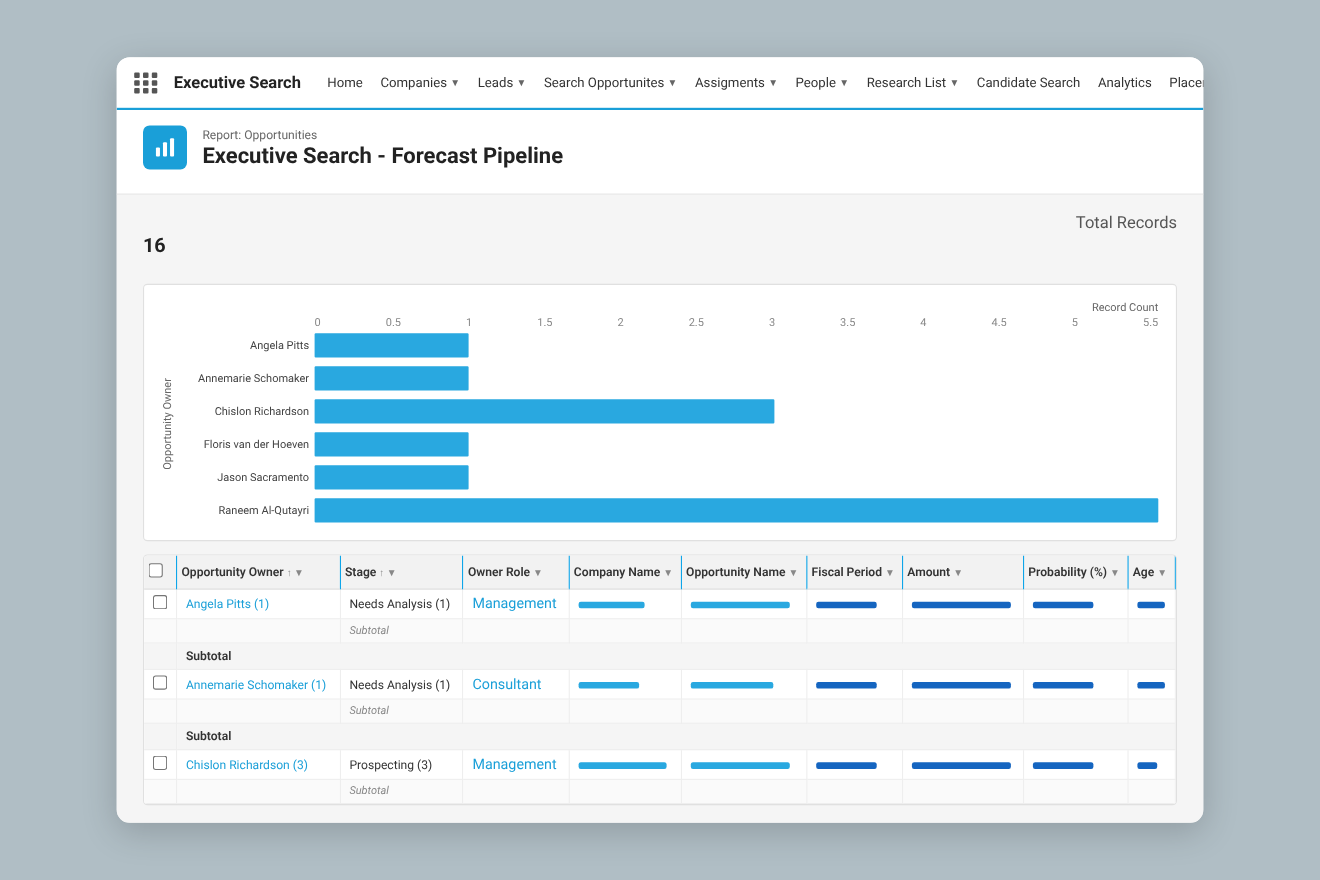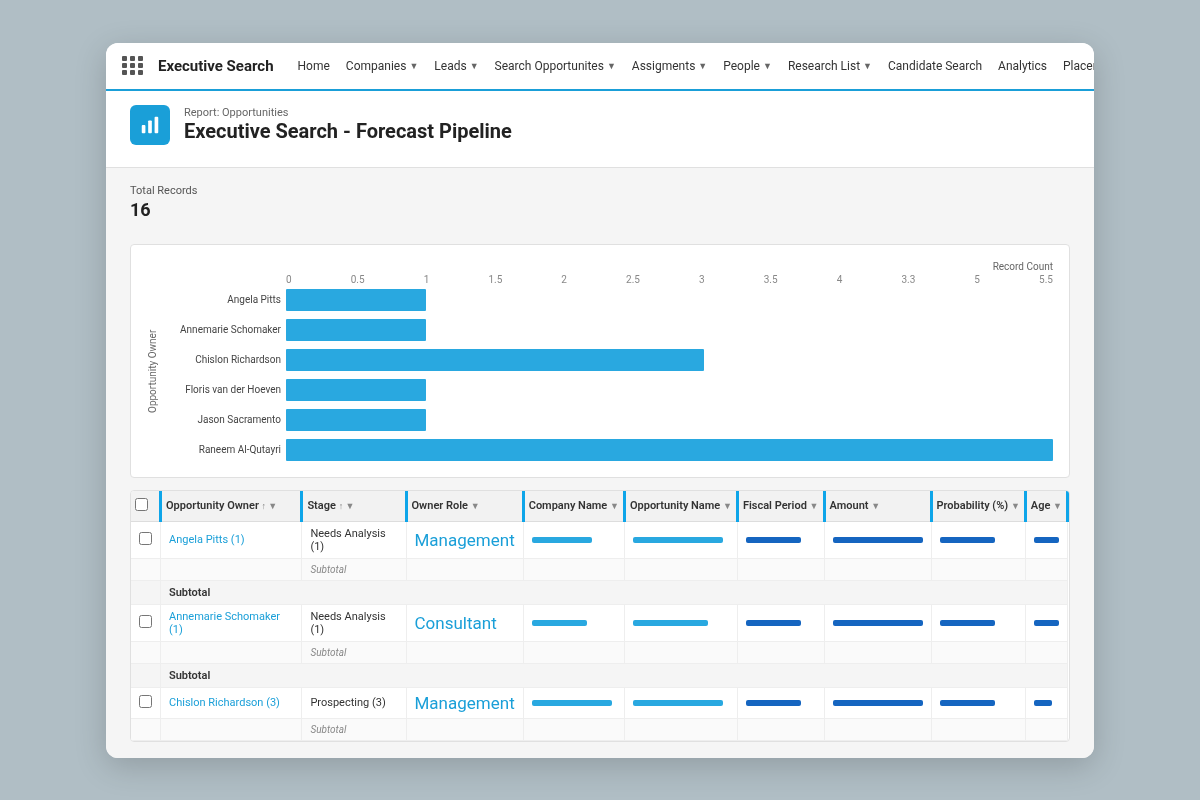--- a/index.html
+++ b/index.html
@@ -87,23 +87,24 @@
       font-size: 20px;
       font-weight: 700;
       color: #222;
     }
     
     .content {
       padding: 16px 24px;
       background: #f5f5f5;
     }
     .total-records {
-      font-size: 11px;
+      font-size: 15px;
       color: #555;
       margin-bottom: 2px;
+      text-align: right;
     }
     .total-count {
       font-size: 18px;
       font-weight: 700;
       color: #222;
       margin-bottom: 24px;
     }
     
     .chart-container {
       background: #fff;
@@ -180,21 +181,21 @@
     }
     thead tr {
       background: #f2f2f2;
       border-bottom: 1px solid #ddd;
     }
     th {
       padding: 7px 4px;
       text-align: left;
       font-weight: 600;
       color: #333;
-      border-right: 3px solid #0ea5e9;
+      border-right: 1px solid #0ea5e9;
       white-space: nowrap;
       font-size: 11px;
     }
     th .sort-icon { font-size: 9px; color: #888; }
     td {
       padding: 5px 8px;
       border-right: 1px solid #eeeeee;
       border-bottom: 1px solid #eeeeee;
       vertical-align: middle;
       color: #333;
@@ -206,21 +207,21 @@
       background: #fafafa;
     }
     tr.group-subtotal td {
       font-weight: 600;
       font-size: 11px;
       background: #f5f5f5;
     }
     .link-blue { color: #1a9fd8; cursor: pointer; }
     .tag-blue {
       color: #1a9fd8;
-      font-size: 17px;
+      font-size: 13px;
     }
     .data-bar {
       display: inline-block;
       height: 6px;
       background: #1565c0;
       border-radius: 2px;
       vertical-align: middle;
     }
     .data-bar-light {
       display: inline-block;
@@ -318,21 +319,21 @@
           <div class="chart-x-labels">
             <span>0</span>
             <span>0.5</span>
             <span>1</span>
             <span>1.5</span>
             <span>2</span>
             <span>2.5</span>
             <span>3</span>
             <span>3.5</span>
             <span>4</span>
-            <span>3.3</span>
+            <span>4.5</span>
             <span>5</span>
             <span>5.5</span>
           </div>
 
           <div class="bars-area">
 
             <div class="bar-row">
               <span class="bar-label">Angela Pitts</span>
               <div class="bar-track">
                 <div class="bar-fill" style="width:18.2%;"></div>

